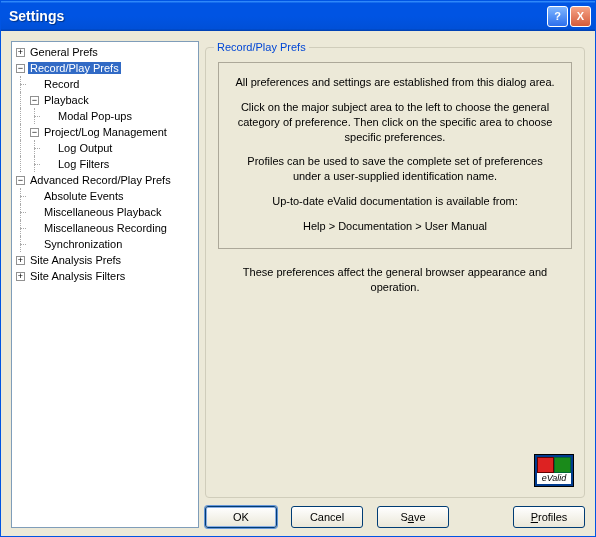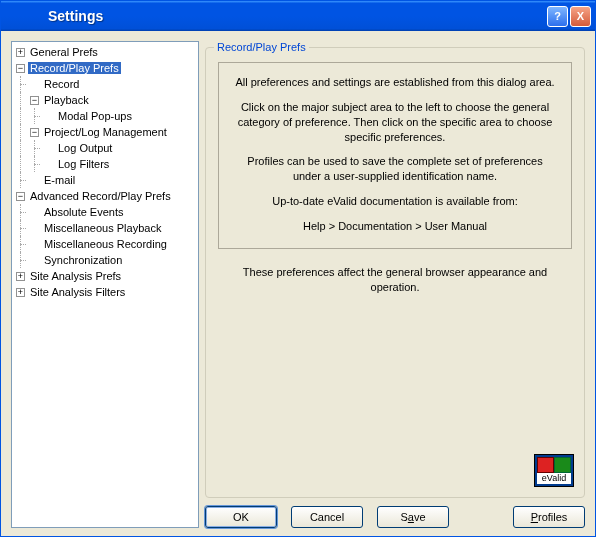--- a/index.html
+++ b/index.html
@@ -11,21 +11,21 @@
     display: flex; flex-direction: column;
     position: relative;
   }
   .titlebar {
     height: 30px;
     background: linear-gradient(to bottom, #3a95ff 0%, #0054e3 8%, #0054e3 50%, #0050d8 92%, #003fad 100%);
     display: flex; align-items: center;
     padding: 0 4px 0 8px;
     color: #fff;
   }
-  .titlebar-title { font-size: 14px; font-weight: bold; flex: 1; text-shadow: 1px 1px 1px rgba(0,0,0,0.4); margin-left: 39px;}
+  .titlebar-title { font-size: 14px; font-weight: bold; flex: 1; text-shadow: 1px 1px 1px rgba(0,0,0,0.4);}
   .titlebar-btns { display: flex; gap: 2px; }
   .tb-btn {
     width: 21px; height: 21px;
     border: 1px solid #fff;
     border-radius: 3px;
     display: flex; align-items: center; justify-content: center;
     font-weight: bold; font-size: 13px; color: #fff;
     cursor: default;
   }
   .tb-help { background: linear-gradient(to bottom, #7eb6ff, #2c6fed); }
@@ -125,21 +125,21 @@
     border: 1px solid #000;
     background: #003b8e;
     padding: 2px;
     display: flex; flex-direction: column;
   }
   .evalid-squares { flex: 1; display: flex; }
   .sq-red { flex: 1; background: #d22; border: 1px solid #600; }
   .sq-green { flex: 1; background: #1a8a1a; border: 1px solid #063; }
   .evalid-text {
     background: #fff; text-align: center;
-    font-size: 9px; line-height: 11px;
+    font-size: 9px; line-height: 11px; font-style: italic;
   }
   .button-row {
     display: flex; align-items: center;
     padding: 8px 0 0 0;
     gap: 14px;
   }
   .btn {
     min-width: 72px; height: 22px;
     background: linear-gradient(to bottom, #fff, #eae7d8);
     border: 1px solid #003c74;
@@ -230,27 +230,20 @@
                   <li>
                       <div class="tree-row">
                     <span class="tree-branch"></span>
                         <span class="tree-branch mid"></span>
                         <span class="tree-spacer"></span>
                     <span class="tree-label">Log Filters</span>
                   </div>
                     </li>
                 </ul>
               </li>
-              <li>
-                  <div class="tree-row">
-                <span class="tree-branch mid"></span>
-                    <span class="tree-spacer"></span>
-                <span class="tree-label">E-mail</span>
-              </div>
-                </li>
             </ul>
           </li>
           <li>
             <div class="tree-row">
               <span class="tree-toggle">−</span>
               <span class="tree-label">Advanced Record/Play Prefs</span>
             </div>
             <ul>
               <li>
                   <div class="tree-row">

